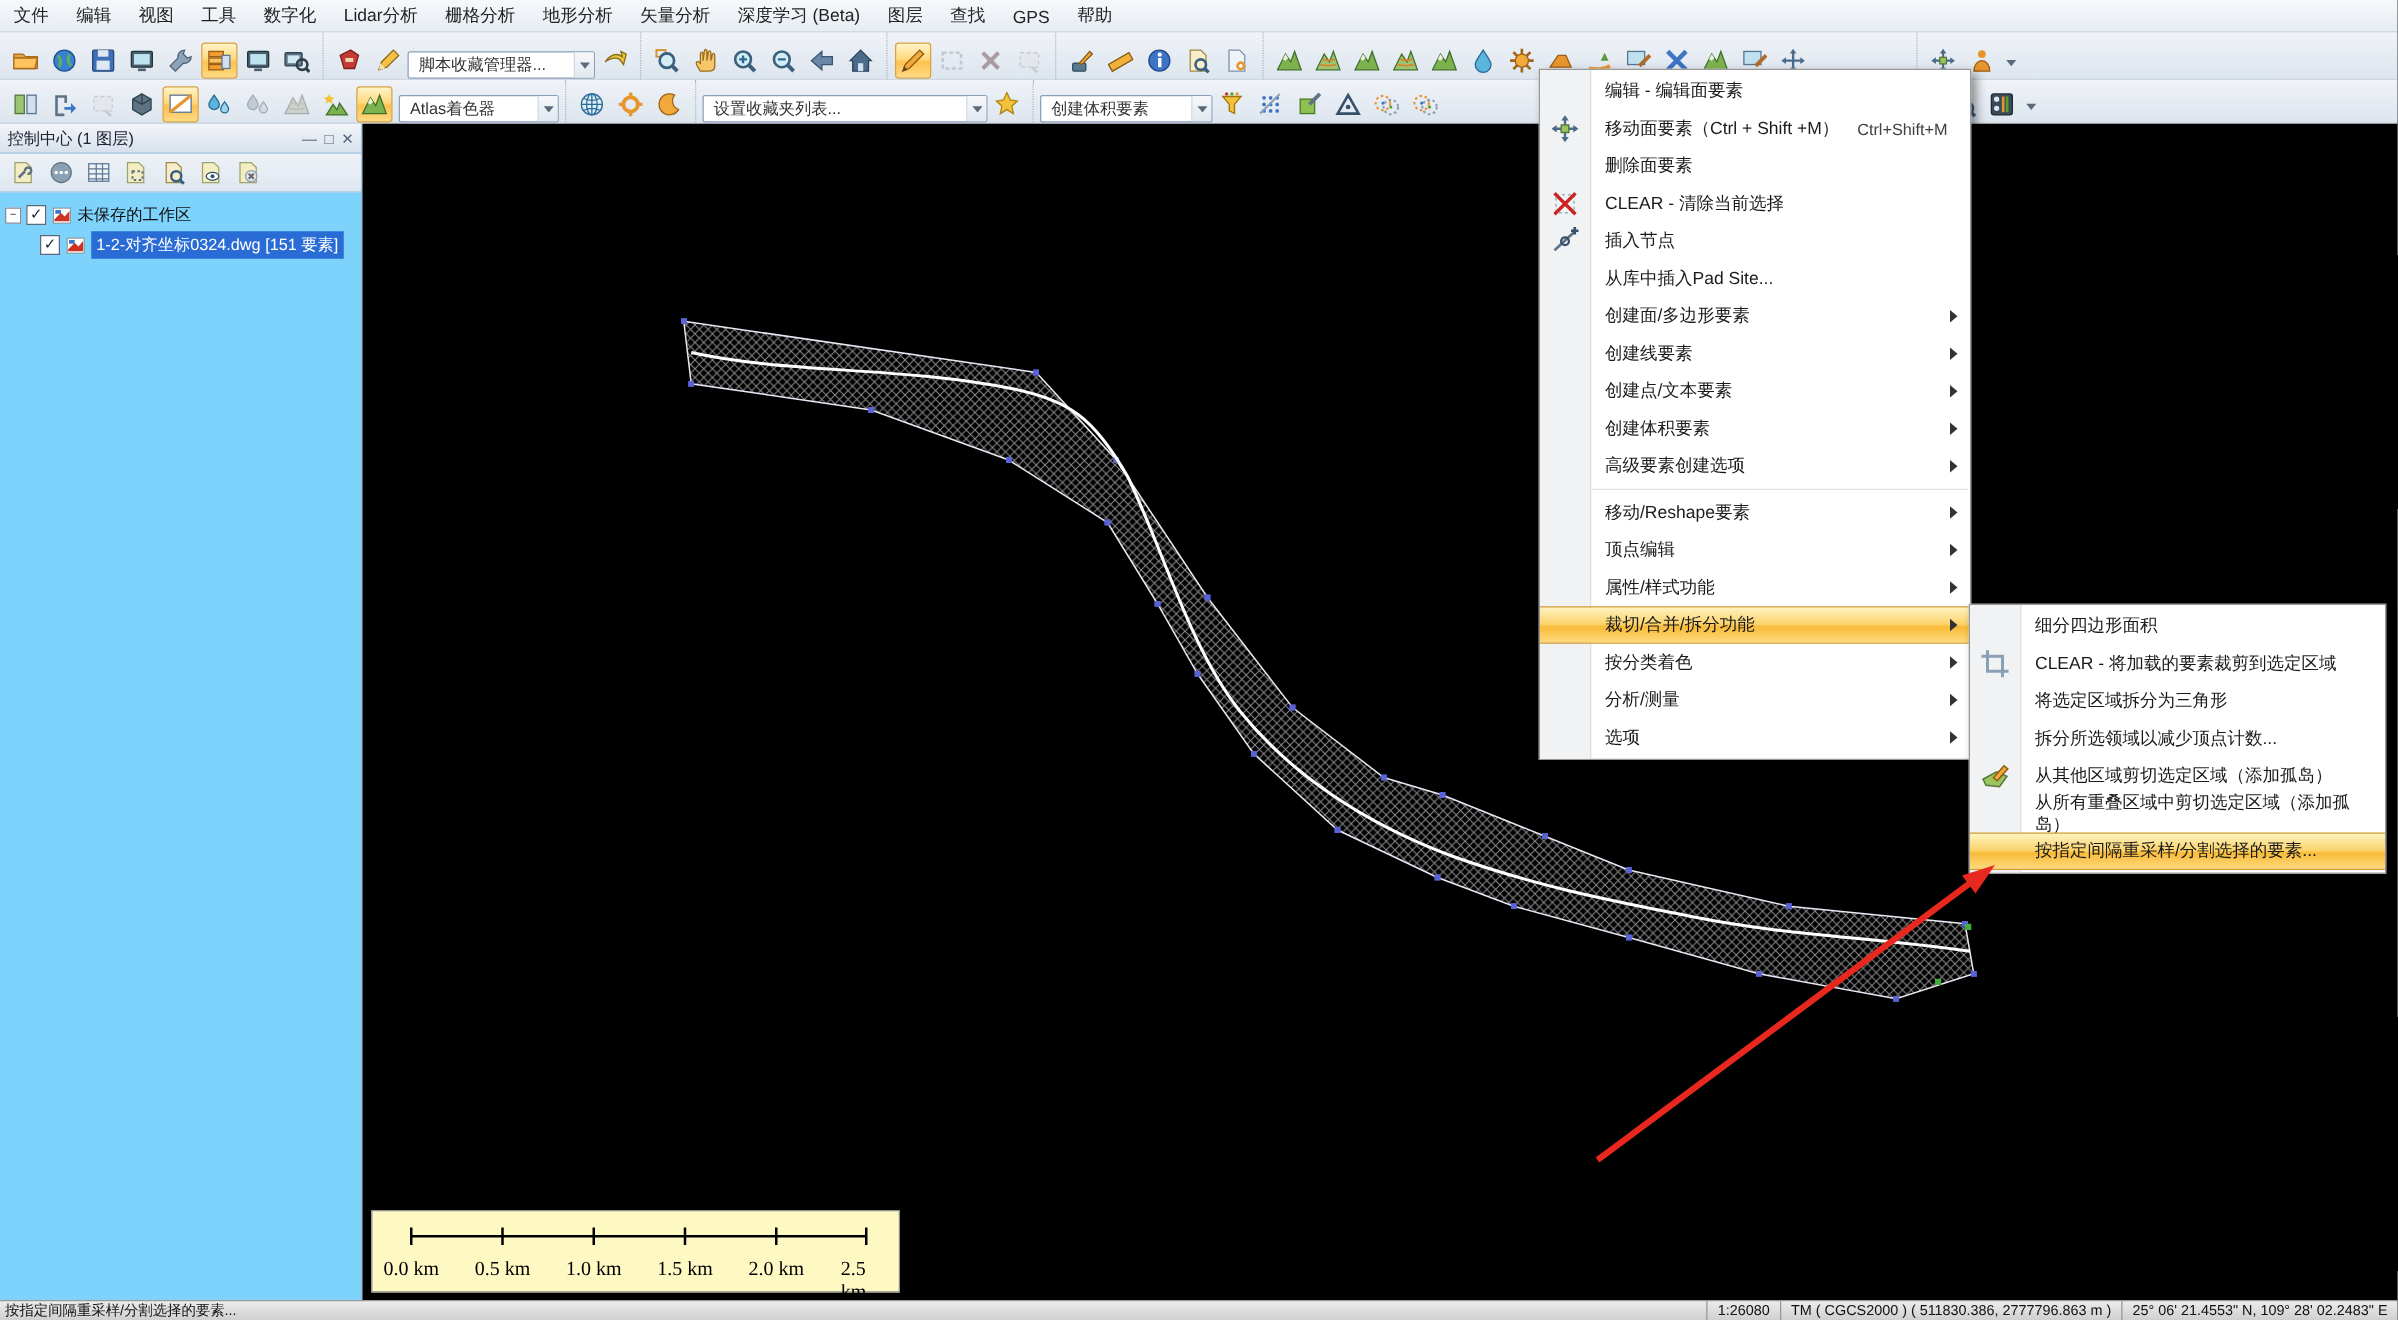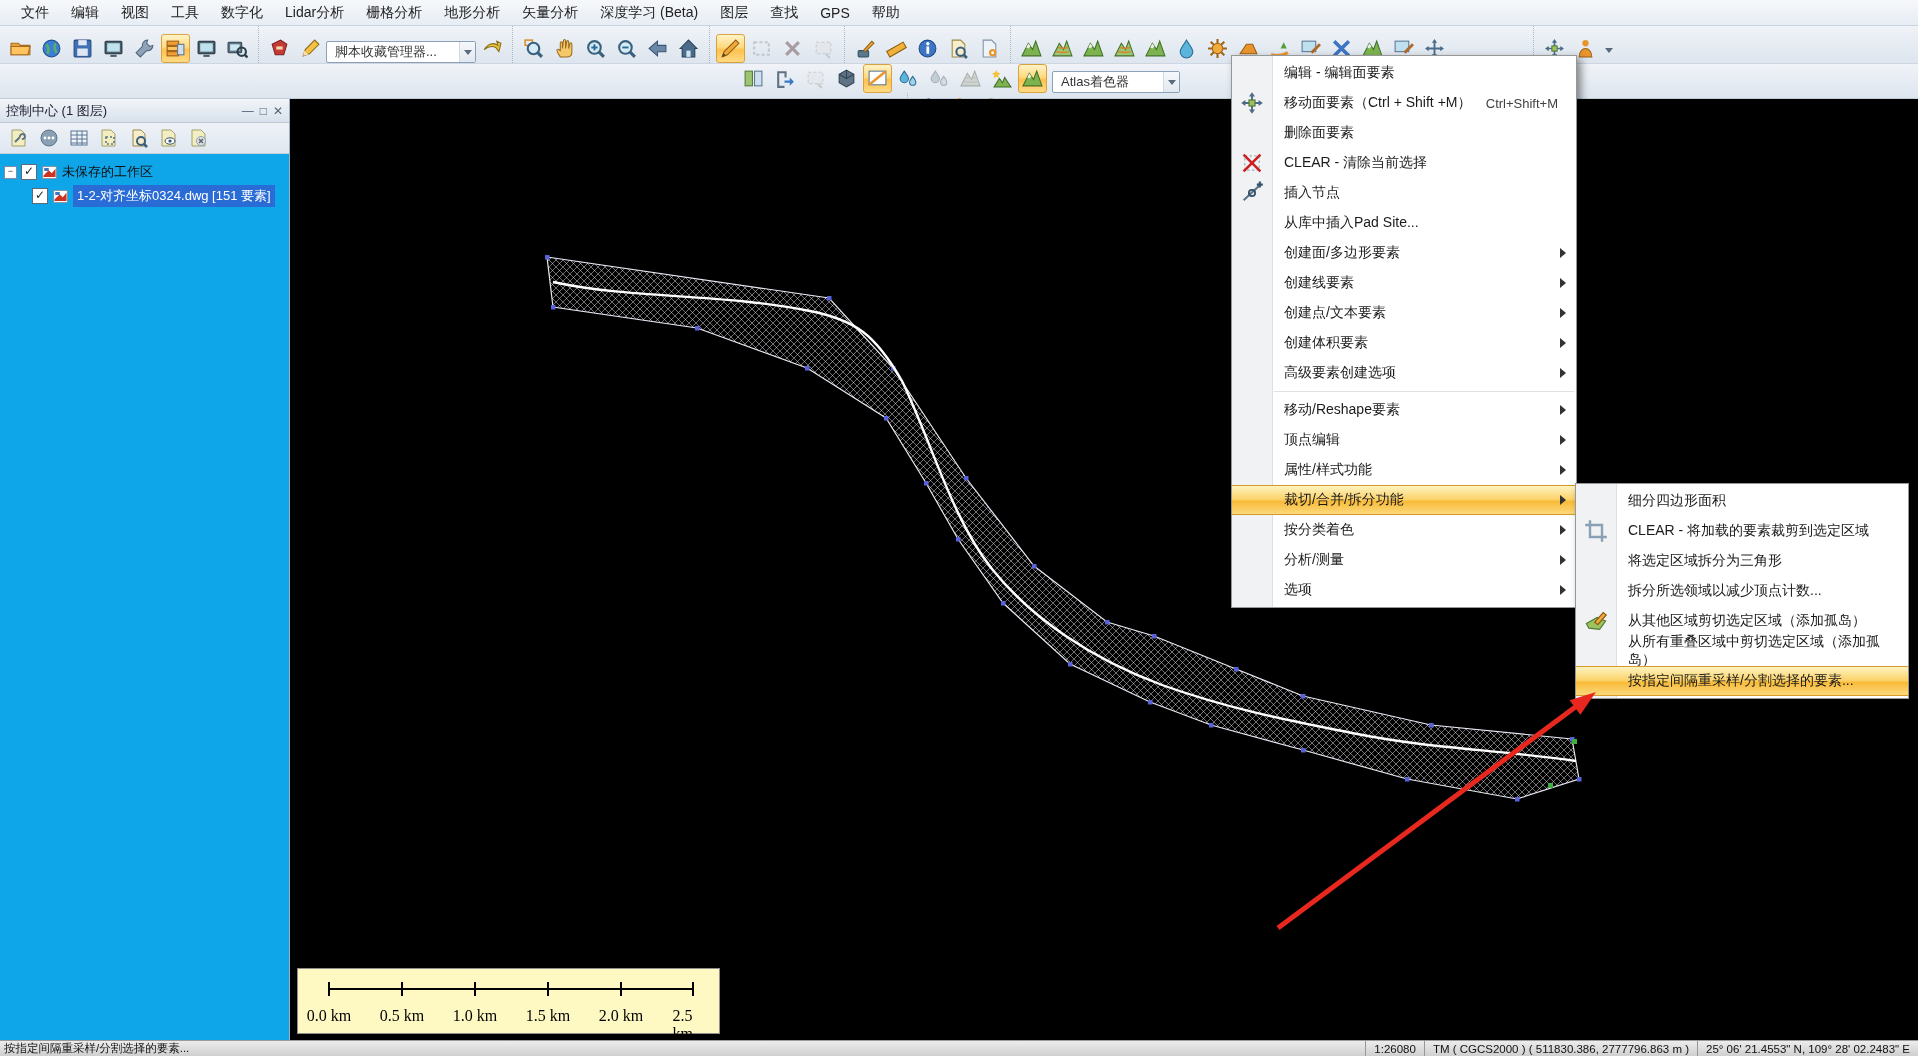--- a/index.html
+++ b/index.html
@@ -2,45 +2,45 @@
 <html><head>
 <meta charset="utf-8">
 <style>
   html,body{margin:0;padding:0;}
   body{width:1918px;height:1056px;overflow:hidden;position:relative;
        font-family:"Liberation Sans","DejaVu Sans",sans-serif;background:#e9edf3;
        -webkit-font-smoothing:antialiased;}
   
   #menubar{position:absolute;left:0;top:0;width:1918px;height:26px;
     background:linear-gradient(#f6f8fb,#e7edf4);border-bottom:1px solid #c9d3de;
-    display:flex;align-items:center;padding-left:10px;box-sizing:border-box;}
+    display:flex;align-items:center;padding-left:0;box-sizing:border-box;}
   .mitem{font-size:14px;color:#222;padding:3px 11px;cursor:default;}
   
   .toolbar{position:absolute;left:0;width:1918px;display:flex;align-items:center;
     background:linear-gradient(#f0f3f8,#dde5ee);box-sizing:border-box;}
   #toolbar1{top:26px;height:38px;border-bottom:1px solid #cdd6e1;}
-  #toolbar2{top:64px;height:35px;border-bottom:1px solid #c2ccd8;flex-direction:column;}
+  #toolbar2{top:64px;height:35px;border-bottom:1px solid #c2ccd8;}
   .tgroup{display:flex;align-items:flex-end;padding:0 5px;height:100%;}
   .tgroup + .tgroup{border-left:1px dotted #a9b6c5;}
   .tbtn{width:29px;height:29px;border-radius:3px;display:flex;align-items:center;
     justify-content:center;margin:0 1px;}
   .tbtn svg{width:21px;height:21px;}
   .tbtn.active{background:linear-gradient(#fff3c8,#ffd97e 45%,#fec14e 55%,#ffda85);
     border:1px solid #d9a23c;box-sizing:border-box;}
   .tbtn.dim svg{opacity:.45;filter:grayscale(.8);}
   .combo{height:22px;background:#fff;border:1px solid #8ba0b9;border-radius:2px;
     display:flex;align-items:center;font-size:13px;color:#333;padding-left:8px;
     justify-content:space-between;box-sizing:border-box;}
   .combo .arr{width:15px;height:100%;display:flex;align-items:center;justify-content:center;
     border-left:1px solid #d0d8e2;background:linear-gradient(#f6f8fb,#e2e8f0);}
   .caret{width:0;height:0;border-left:4px solid transparent;border-right:4px solid transparent;
     border-top:5px solid #5a6a7c;}
   .ovf{width:12px;height:26px;display:flex;align-items:center;justify-content:center;margin:0 2px;}
   
-  #leftpanel{position:absolute;left:0;top:99px;width:290px;height:941px;background:#0ea5e9;
+  #leftpanel{position:absolute;left:0;top:99px;width:290px;height:941px;background:#7dd3fc;
     border-right:1px solid #9fb0c2;box-sizing:border-box;}
   #lp-title{height:23px;background:linear-gradient(#f2f5f9,#d8e1ec);border-bottom:1px solid #bcc8d6;
     display:flex;align-items:center;font-size:13px;color:#223;padding:0 6px;justify-content:space-between;}
   #lp-title .wbtns{display:flex;gap:6px;color:#55657a;font-size:12px;}
   #lp-tools{height:30px;background:linear-gradient(#eef2f7,#dfe7f0);border-bottom:1px solid #c6d1dd;
     display:flex;align-items:center;padding-left:6px;gap:4px;}
   .lpbtn{width:26px;height:26px;display:flex;align-items:center;justify-content:center;border-radius:3px;}
   .lpbtn svg{width:20px;height:20px;}
   #lp-tree{padding:6px 4px;font-size:13px;color:#111;}
   .trow{display:flex;align-items:center;height:24px;gap:4px;}

